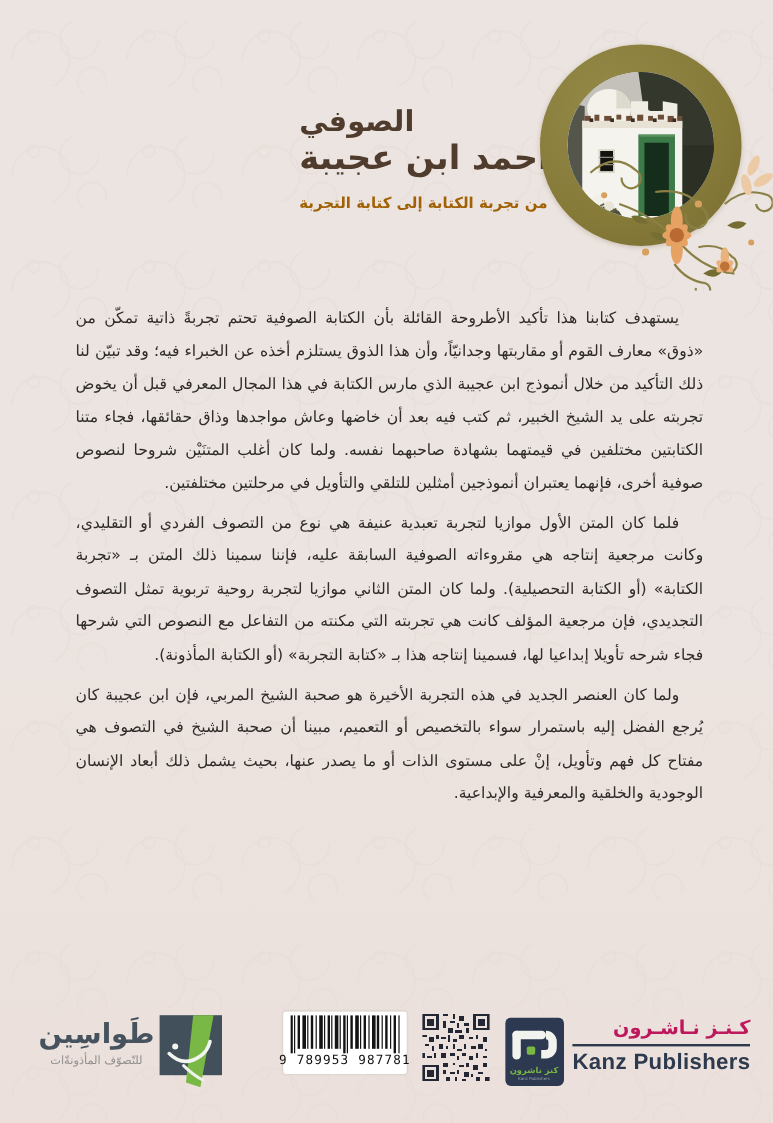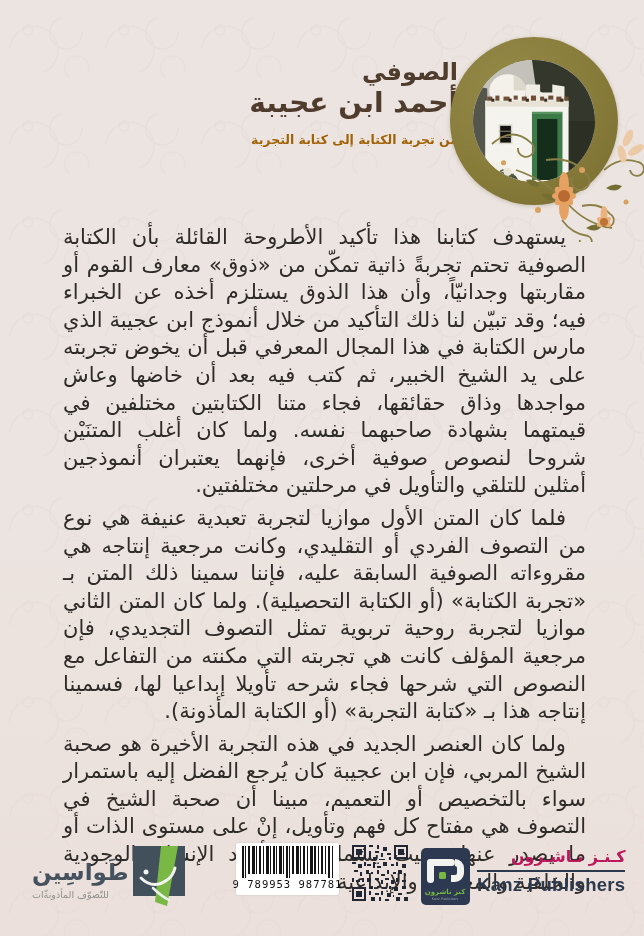--- a/index.html
+++ b/index.html
@@ -10,22 +10,22 @@
     overflow:hidden;
     background:#ece4e0;
   }
   .page{position:absolute;inset:0;overflow:hidden;}
   .texture{position:absolute;inset:0;pointer-events:none;}
   .tint{position:absolute;inset:0;pointer-events:none;
     background:linear-gradient(180deg,rgba(236,230,224,0) 55%,rgba(233,216,210,.35) 100%);}
 
   
   .title-block{
-    position:absolute;top:59px;right:186px;
-    text-align:right;direction:rtl;color:#4f3c2d;
+    position:absolute;top:88px;right:186px;
+    text-align:left;direction:rtl;color:#4f3c2d;
   }
   .title-l1{font-size:24px;font-weight:bold;line-height:1.1;letter-spacing:1px;}
   .title-l2{font-size:28px;font-weight:bold;line-height:1.25;letter-spacing:.5px;}
   .subtitle{margin-top:12px;font-size:12.5px;font-weight:bold;color:#a16207;letter-spacing:.3px;}
 
   
   .vignette{
     position:absolute;left:450px;top:37px;width:168px;height:168px;
     border-radius:50%;
     background:radial-gradient(circle at 35% 30%,#948a48,#867a39 60%,#776c31);
@@ -33,32 +33,32 @@
   }
   .vignette .photo{
     position:absolute;inset:23px;border-radius:50%;overflow:hidden;
     background:#ccc9c1;
   }
   .vignette .photo svg{display:block;width:100%;height:100%;}
   .flourish{position:absolute;left:486px;top:110px;width:160px;height:132px;z-index:3;}
 
   
   .body-text{
-    position:absolute;left:63px;top:224px;width:523px;
+    position:absolute;left:63px;top:252px;width:523px;
     direction:rtl;
     text-align:justify;text-align-last:right;
-    font-size:21px;line-height:27.6px;color:#2e2b28;
+    font-size:13px;line-height:27.6px;color:#2e2b28;
   }
   .body-text p{margin:0 0 5px 0;text-indent:20px;}
 
   
   .footer{position:absolute;left:0;top:836px;width:644px;height:100px;}
 
   .tawasin{position:absolute;left:32px;top:8px;display:flex;align-items:flex-start;}
-  .tawasin .words{margin-top:16px;}
+  .tawasin .words{text-align:center;margin-top:6px;}
   .tawasin .name{font-size:23px;font-weight:bold;color:#46535e;line-height:1.1;}
   .tawasin .tagline{font-size:9.5px;color:#8f8f8d;margin-top:4px;letter-spacing:.4px;}
   .tawasin .mark{width:56px;height:62px;margin-right:2px;margin-left:2px;}
 
   .barcode-box{
     position:absolute;left:236px;top:7px;width:103px;height:52px;
     background:#ffffff;border-radius:2px;
     display:flex;flex-direction:column;align-items:center;
     box-shadow:0 0 2px rgba(0,0,0,.15);
   }

